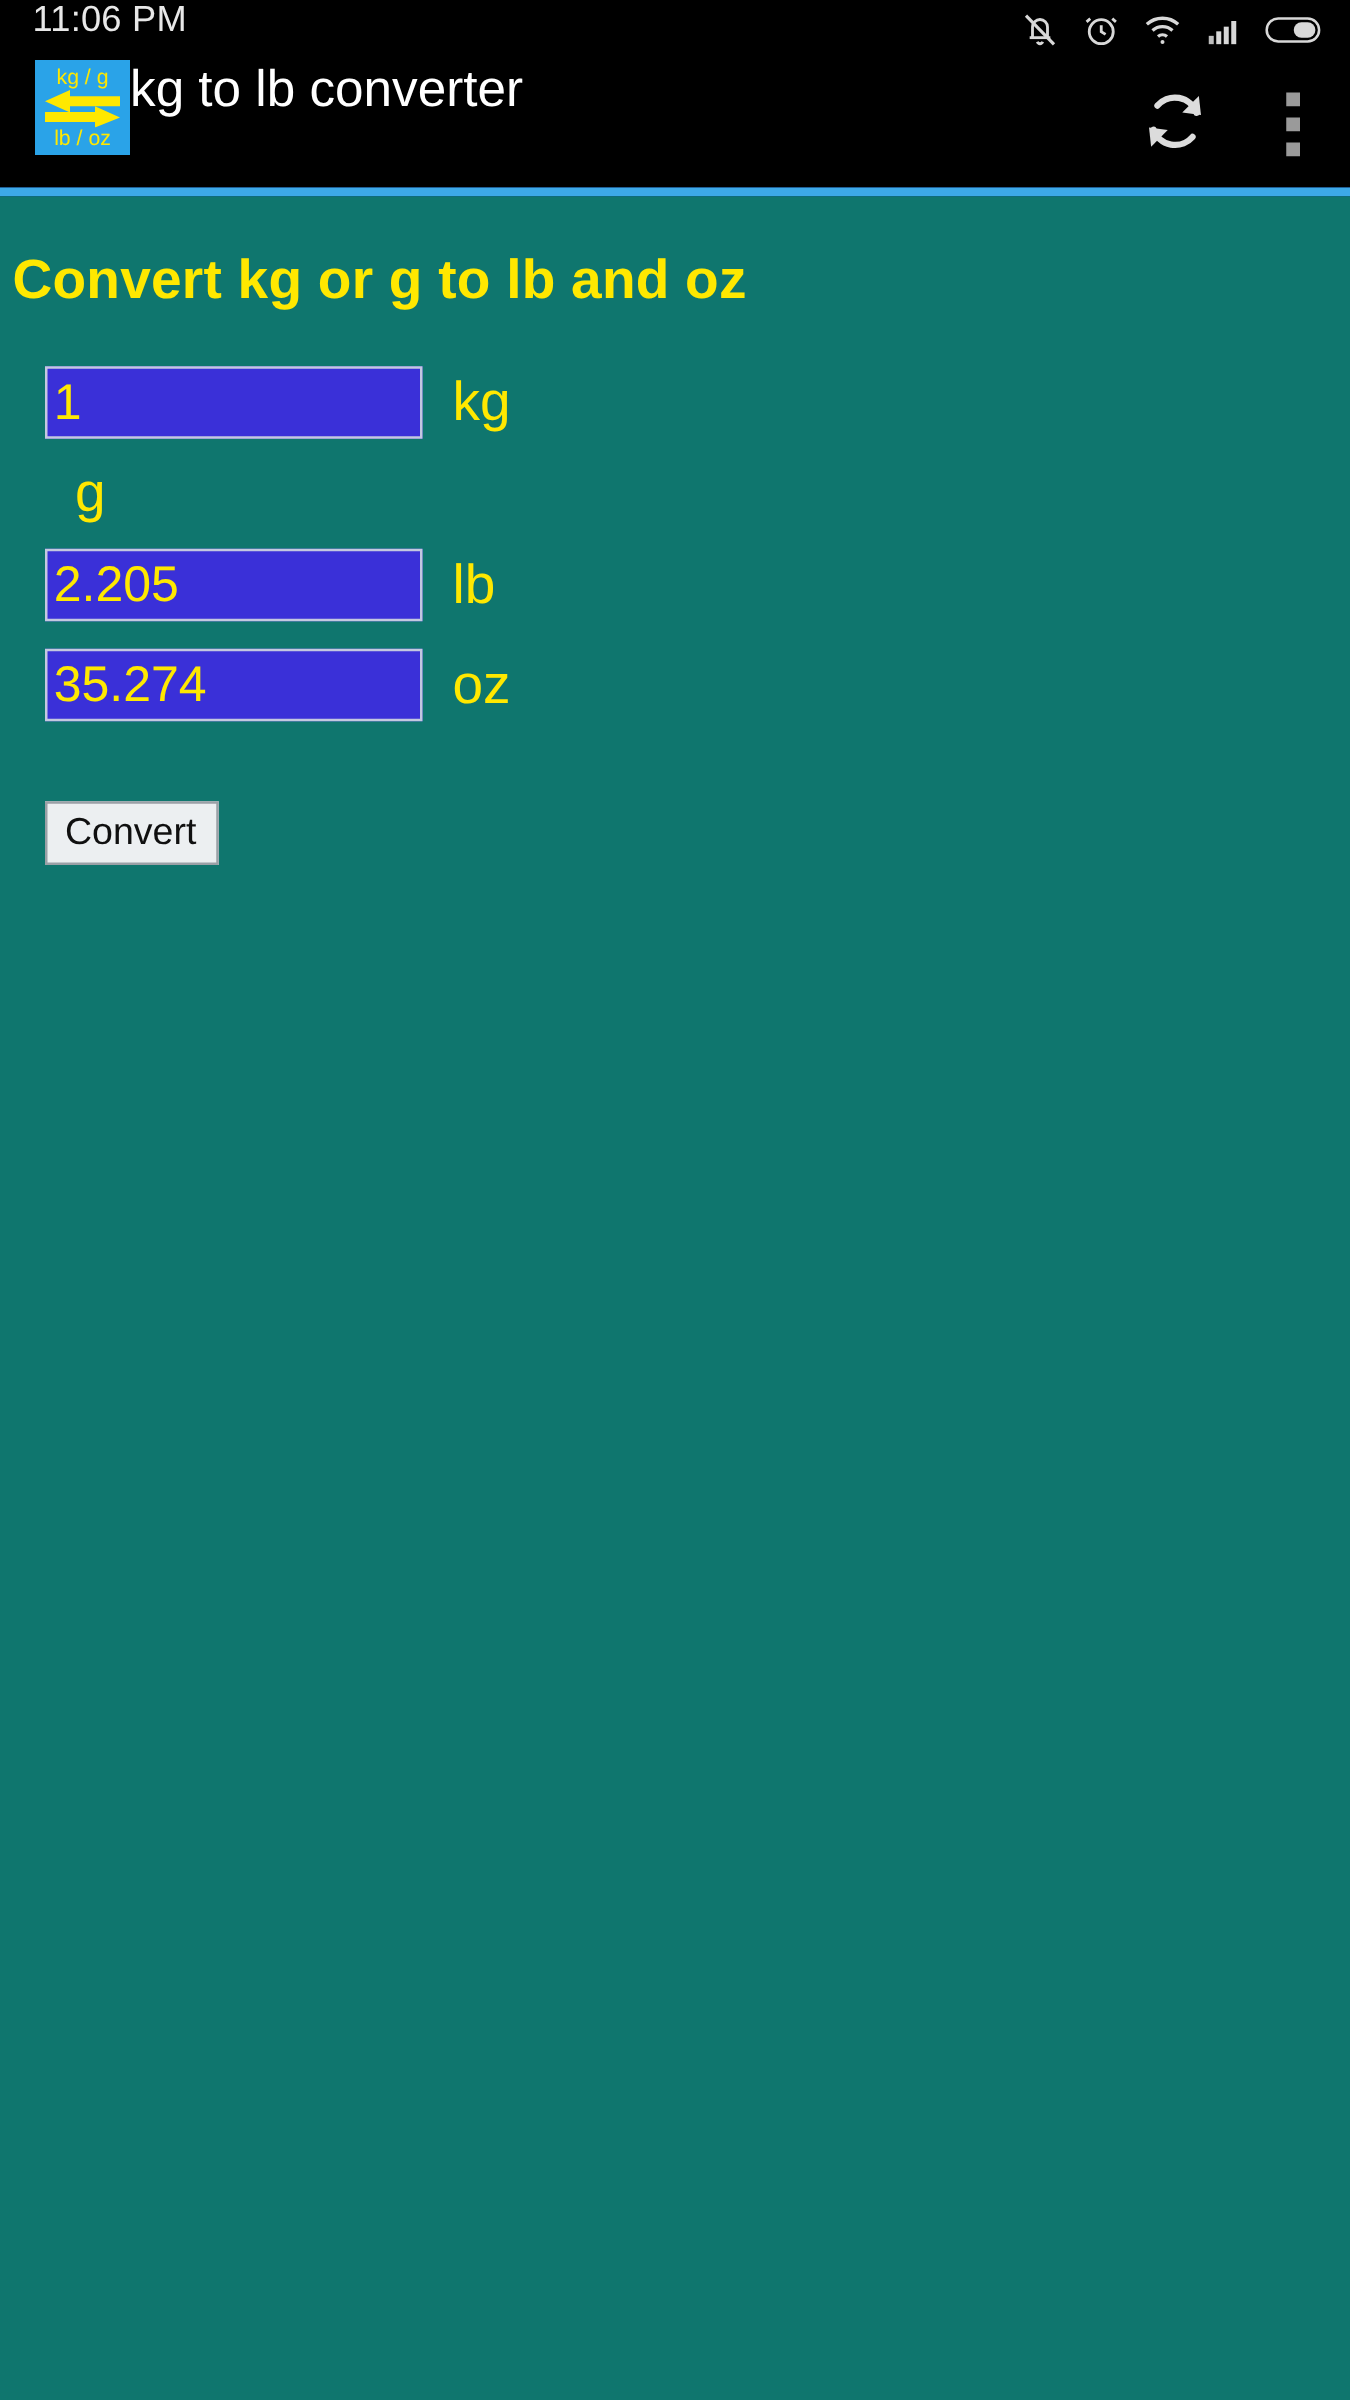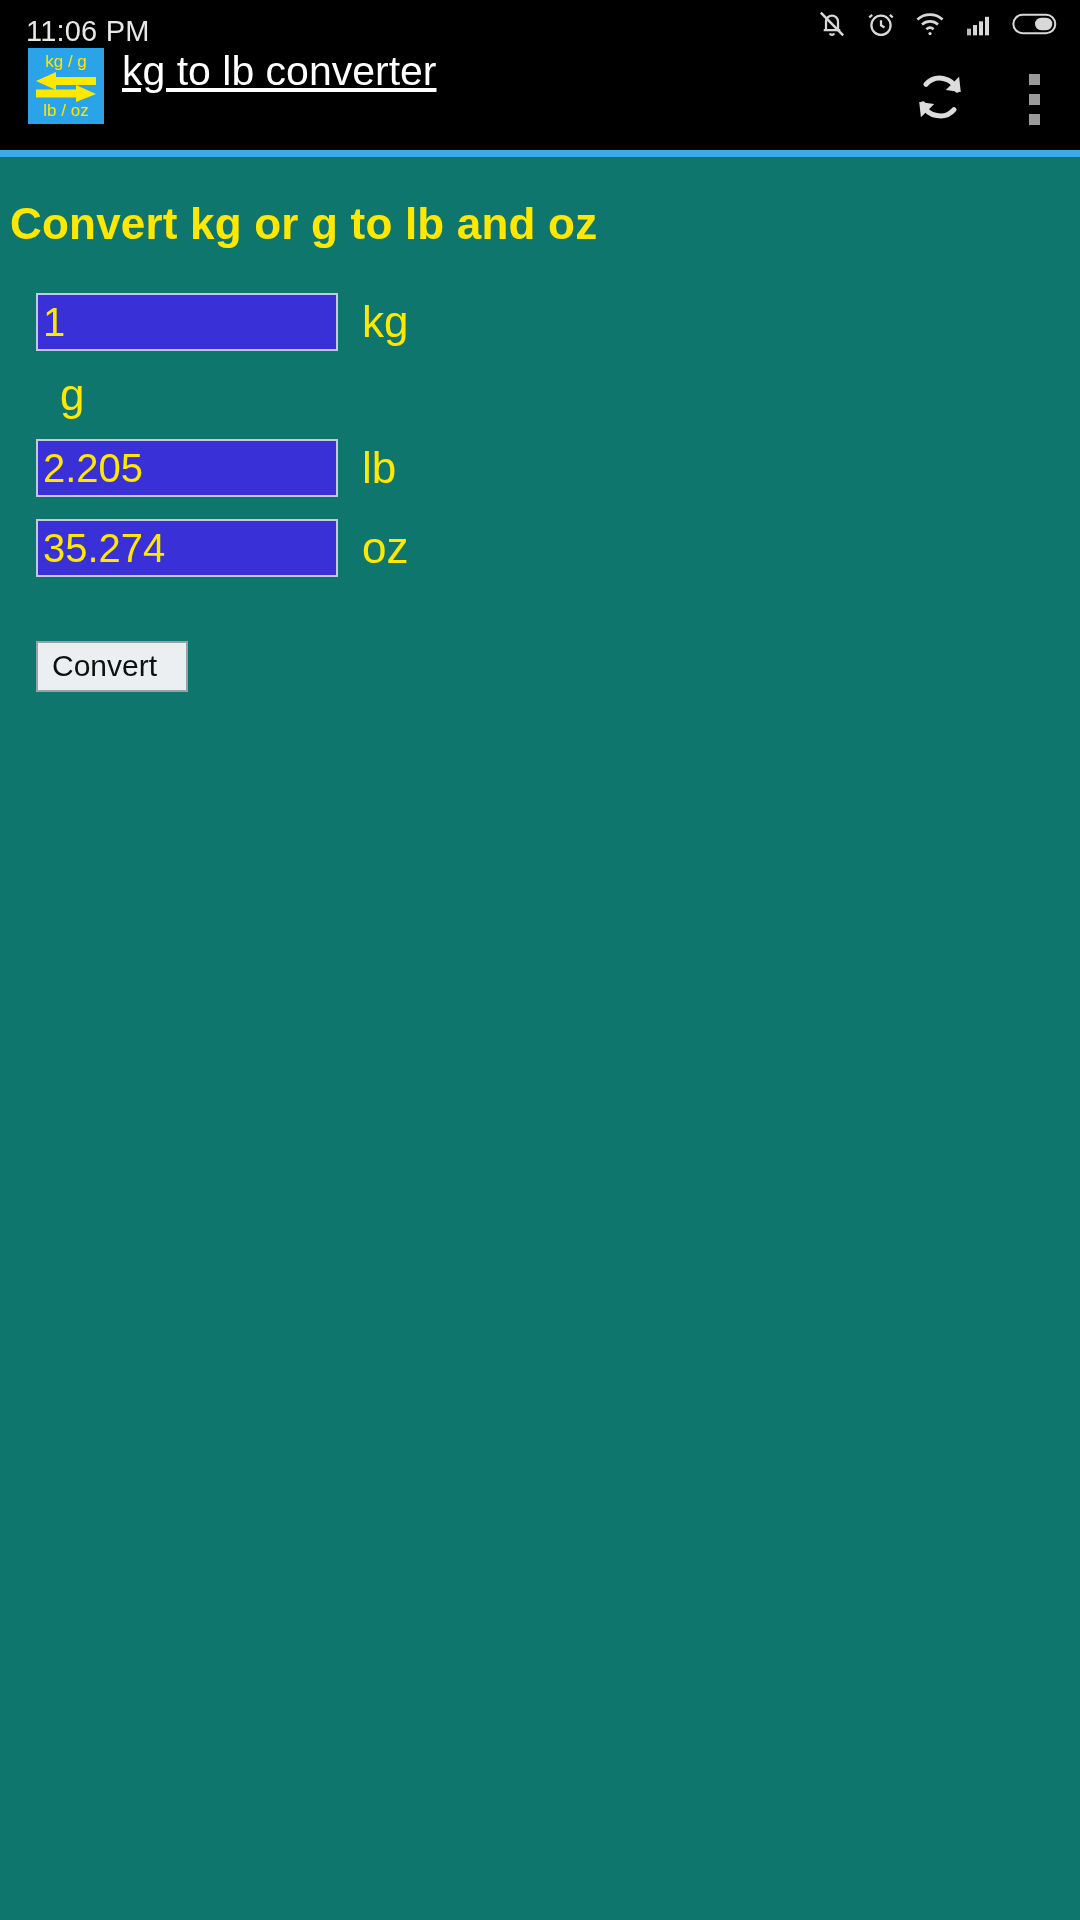--- a/index.html
+++ b/index.html
@@ -9,21 +9,21 @@
     background: #0a2f8f;
     font-family: "Liberation Sans", sans-serif;
     overflow: hidden;
   }
 
   
   .status-bar {
     height: 48px;
     background: #000000;
     display: flex;
-    align-items: flex-end;
+    align-items: flex-start;
     padding: 0 22px 0 26px;
     position: relative;
   }
   .status-clock {
     color: #e8e8e8;
     font-size: 29px;
     letter-spacing: 0.2px;
     font-family: "Liberation Sans", sans-serif;
   }
   .status-icons {
@@ -59,25 +59,23 @@
     font-family: "Liberation Sans", sans-serif;
     line-height: 1;
   }
   .app-icon .ic-top { top: 5px; }
   .app-icon .ic-bot { bottom: 5px; }
   .app-icon .arrows { position: absolute; left: 0; top: 24px; width: 76px; height: 30px; }
 
   .app-title {
     color: #ffffff;
     font-size: 41px;
-    margin-left: 18px;
     white-space: nowrap;
     font-weight: normal;
     font-family: "Liberation Sans", sans-serif;
-    text-decoration: underline;
   }
   .app-bar-actions {
     margin-left: auto;
     display: flex;
     align-items: center;
     gap: 60px;
     padding-right: 12px;
   }
   .icon-btn { display: flex; align-items: center; justify-content: center; }
   .dots { display: flex; flex-direction: column; gap: 9px; }
@@ -133,21 +131,21 @@
     font-family: "Liberation Sans", sans-serif;
   }
 
   .convert-btn {
     margin: 42px 0 0 36px;
     background: #eceff1;
     border: 2px solid #9aa0a6;
     color: #101010;
     font-size: 30px;
     font-family: "Liberation Sans", sans-serif;
-    padding: 6px 29px 8px 14px;
+    padding: 6px 16px 8px 14px;
     line-height: 1.1;
     border-radius: 0;
     cursor: pointer;
   }
 
   .note {
     margin-top: 48px;
     padding-left: 10px;
     color: #ffe800;
     font-size: 23px;

